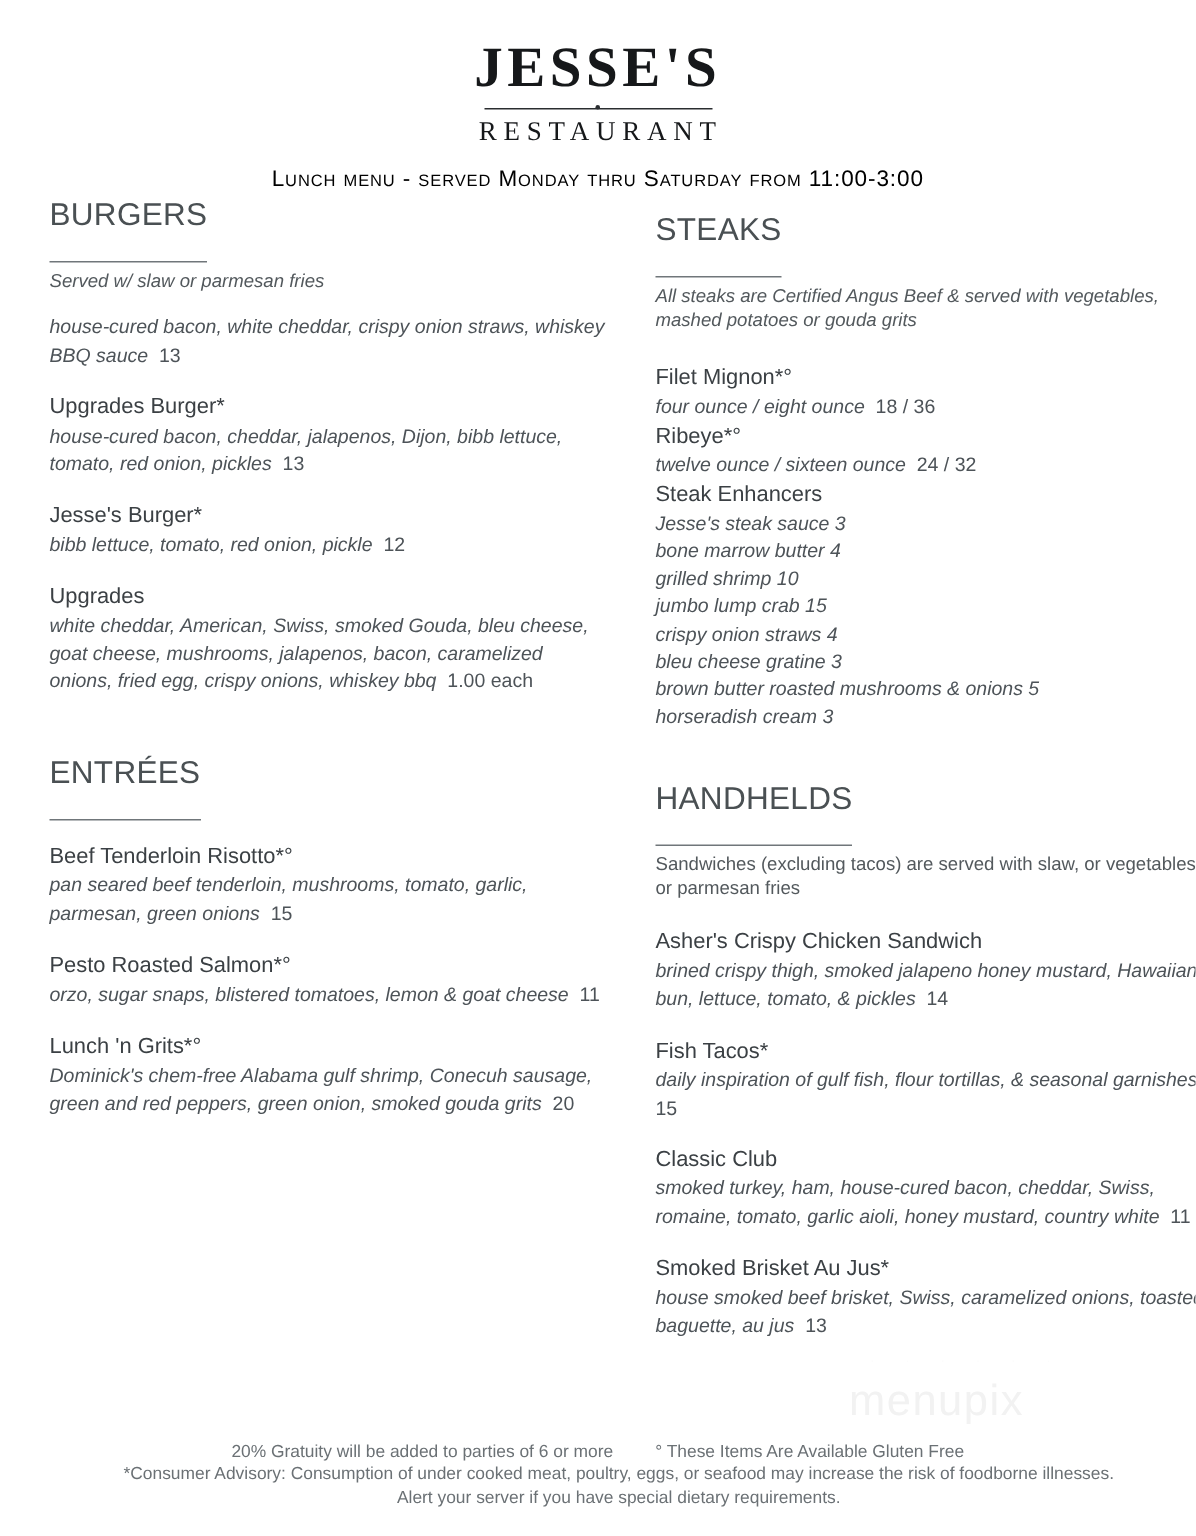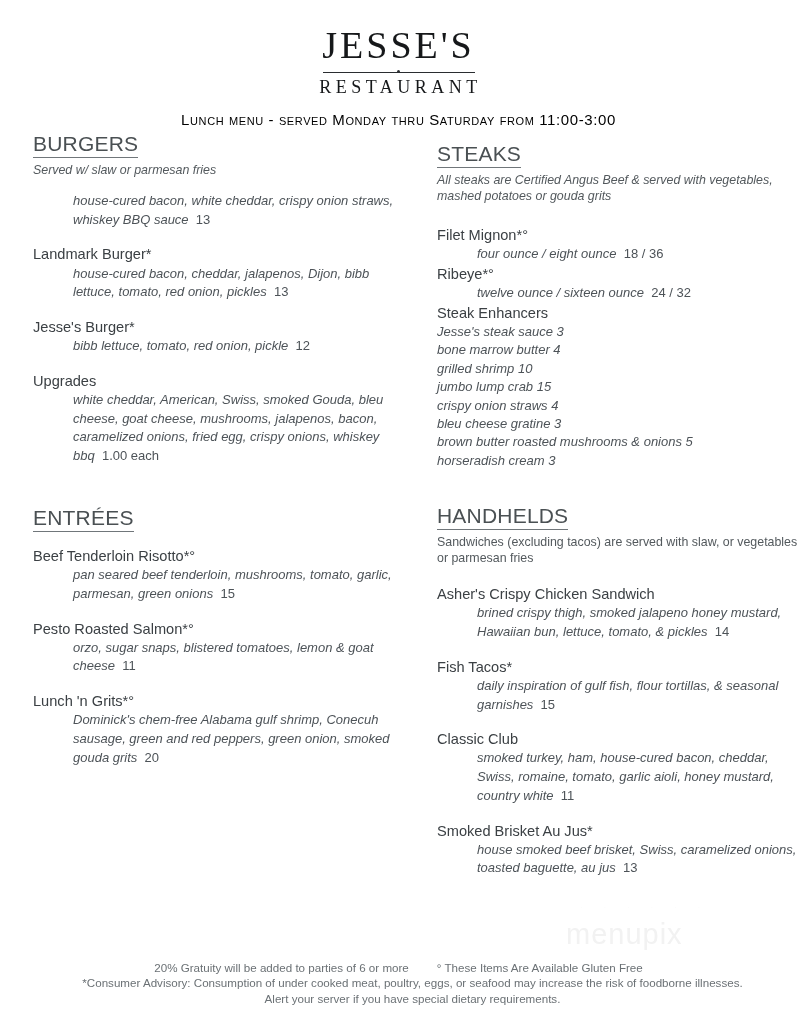--- a/index.html
+++ b/index.html
@@ -21,21 +21,21 @@
   .header {
     text-align: center;
     padding-top: 26px;
   }
   .logo-main {
     font-family: "Liberation Serif", serif;
     font-size: 38px;
     letter-spacing: 3px;
     color: #16181a;
     line-height: 1;
-    font-weight: 400;
+    font-weight: 700;
   }
   .logo-rule-wrap {
     width: 152px;
     margin: 5px auto 2px auto;
     position: relative;
     height: 7px;
   }
   .logo-rule {
     border-top: 1px solid #2a2d30;
     position: absolute;
@@ -85,21 +85,21 @@
   .section + .section { margin-top: 34px; }
 
   h2.section-title {
     margin: 0 0 2px 0;
     font-size: 21px;
     font-weight: 400;
     letter-spacing: 0.2px;
     color: #4a5053;
     display: inline-block;
     border-bottom: 1px solid #70767a;
-    padding-bottom: 1px;
+    padding-bottom: 18px;
     line-height: 1.15;
   }
   .section-note {
     font-size: 12.4px;
     font-style: italic;
     color: #53595d;
     line-height: 1.28;
     margin: 3px 0 0 0;
     font-weight: 400;
   }
@@ -112,21 +112,20 @@
     font-size: 14.6px;
     color: #3b4044;
     line-height: 1.38;
     font-weight: 400;
   }
   .item-desc {
     font-size: 13px;
     font-style: italic;
     color: #4d5358;
     line-height: 1.44;
-    margin-left: 40px;
   }
   .price { font-style: normal; white-space: nowrap; }
   .enhancer-list { margin-top: 0; }
   .enhancer {
     font-size: 13px;
     font-style: italic;
     color: #4d5358;
     line-height: 1.42;
   }
 
@@ -187,21 +186,21 @@
     <div class="section">
       <h2 class="section-title">BURGERS</h2>
       <div class="section-note">Served w/ slaw or parmesan fries</div>
       <div class="items">
 
         <div class="item">
           <div class="item-desc"><span>house-cured bacon, white cheddar, crispy onion straws, whiskey BBQ sauce</span>&nbsp; <span class="price">13</span></div>
         </div>
 
         <div class="item">
-          <div class="item-name">Landmark Burger*</div>
+          <div class="item-name">Upgrades Burger*</div>
           <div class="item-desc"><span>house-cured bacon, cheddar, jalapenos, Dijon, bibb lettuce, tomato, red onion, pickles</span>&nbsp; <span class="price">13</span></div>
         </div>
 
         <div class="item">
           <div class="item-name">Jesse's Burger*</div>
           <div class="item-desc"><span>bibb lettuce, tomato, red onion, pickle</span>&nbsp; <span class="price">12</span></div>
         </div>
 
         <div class="item">
           <div class="item-name">Upgrades</div>

